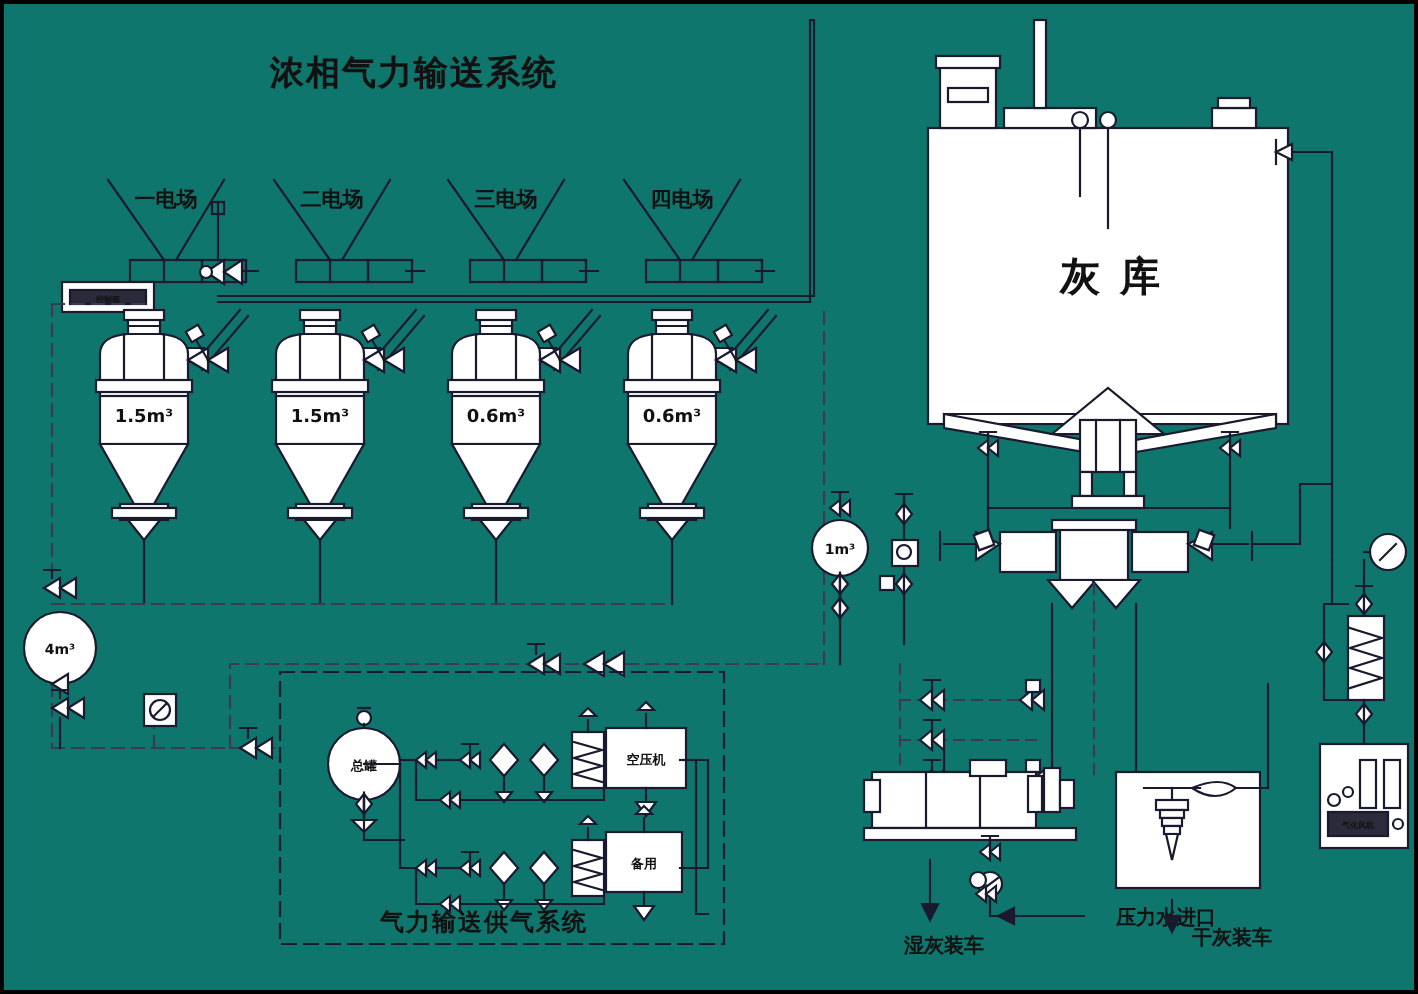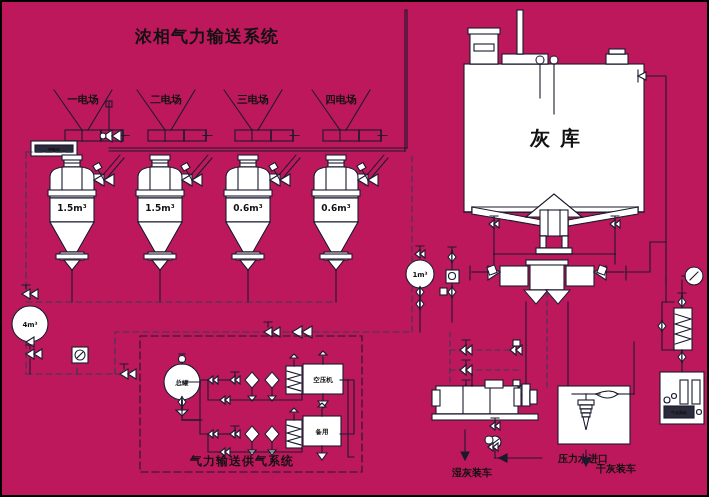--- a/index.html
+++ b/index.html
@@ -1,20 +1,20 @@
 <!DOCTYPE html>
 <html><head>
 <meta charset="utf-8">
 <style>
   html,body{margin:0;padding:0;background:#fff;}
   body{font-family:"DejaVu Sans","Liberation Sans",sans-serif;}
   #root{
     position:relative;
     width:709px;height:497px;
-    background:#be185d;
+    background:#0f766e;
     border:2px solid #000;
     box-sizing:border-box;
     overflow:hidden;
   }
   svg{display:block;}
   .lbl{font-family:"DejaVu Sans","Liberation Sans",sans-serif;fill:#111;}
   .title{font-size:17px;font-weight:bold;letter-spacing:1px;}
   .field-lbl{font-size:10.5px;font-weight:bold;}
   .vol-lbl{font-size:9px;font-weight:bold;}
   .silo-lbl{font-size:20px;font-weight:bold;letter-spacing:10px;}

